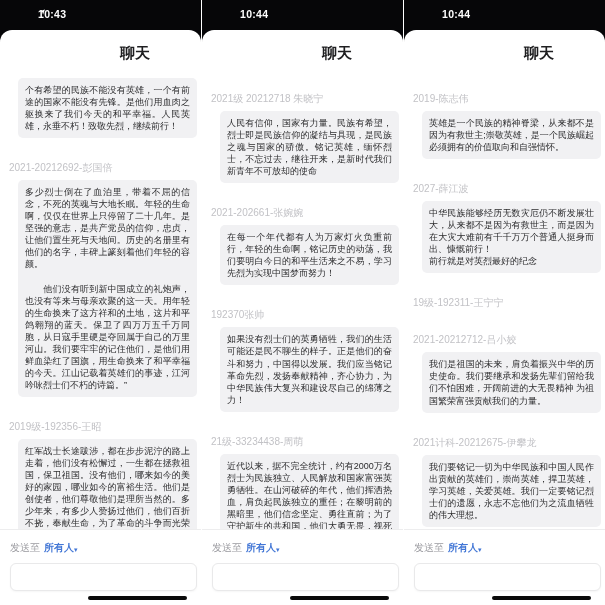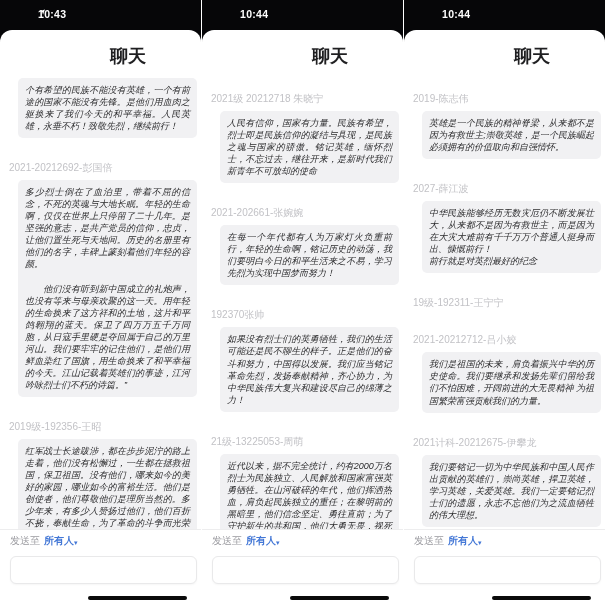--- a/index.html
+++ b/index.html
@@ -10,32 +10,32 @@
   body{
     width:605px; height:605px; background:#ffffff; overflow:hidden;
     font-family:"Liberation Sans","DejaVu Sans",sans-serif;
   }
   .app{display:flex; width:605px; height:605px; background:#ffffff; gap:1px;}
   .panel{position:relative; width:201px; height:605px; background:#ffffff; overflow:hidden; flex:0 0 201px;}
   .statusbar{position:absolute; top:0; left:0; right:0; height:46px; background:var(--statusbar);}
   .time{position:absolute; top:8px; left:38px; color:#ffffff; font-size:10.5px; font-weight:700; letter-spacing:.3px;}
   .loc-arrow{display:inline-block; font-size:7px; transform:rotate(-45deg) translateY(-1px); margin-left:3px; font-weight:400;}
   .sheet{position:absolute; top:30px; left:0; right:0; bottom:0; background:#ffffff; border-radius:12px 12px 0 0;}
-  .chat-title{position:absolute; top:14px; left:76px; width:104px; text-align:center; font-size:18px; font-weight:700; color:#1f1f21;}
+  .chat-title{position:absolute; top:14px; left:83px; width:104px; text-align:center; font-size:15px; font-weight:700; color:#1f1f21;}
   .content{position:absolute; top:36px; left:0; right:0; bottom:76px; overflow:hidden; padding-top:10px;}
   .author{font-size:10px; color:var(--author); margin:23px 4px 5px 9px; white-space:nowrap; overflow:hidden;}
   .content > .author:first-child{margin-top:16px;}
   .content > .bubble:first-child{margin-top:2px;}
   .bubble{
     margin:0 4px 0 18px; background:var(--bubble); border-radius:5px;
     padding:6px 7px; font-size:9px; line-height:1.34; color:var(--ink);
-    text-align:justify; white-space:pre-wrap; word-break:break-all;font-style:italic;
+    text-align:justify; white-space:pre-wrap; word-break:break-all;
   }
   .footer{position:absolute; left:0; right:0; bottom:0; height:76px; background:#ffffff; border-top:1px solid var(--divider);}
-  .send-row{padding:4px 0 0 10px; font-size:10px; display:flex; align-items:center; gap:4px;}
+  .send-row{padding:11px 0 0 10px; font-size:10px; display:flex; align-items:center; gap:4px;}
   .send-label{color:#9b9ba0;}
   .send-target{color:var(--accent); font-weight:600; cursor:pointer; display:flex; align-items:center; gap:0;}
   .caret{font-size:7px; line-height:1; transform:translateY(1px);}
   .msg-input{
     display:block; margin:8px 4px 0 10px; width:calc(100% - 14px); height:28px;
     border:1px solid #e9e9ea; border-radius:6px; background:#ffffff; outline:none;
     box-shadow:0 1px 2px rgba(0,0,0,.04); font-size:10px; padding:0 8px;
   }
   .homebar{position:absolute; bottom:5px; left:88px; width:99px; height:4.5px; background:#0a0a0a; border-radius:3px;}
 </style>
@@ -79,21 +79,21 @@
     </div>
     <div class="sheet">
       <div class="chat-title">聊天</div>
       <div class="content">
           <div class="author">2021级 20212718 朱晓宁</div>
           <div class="bubble">人民有信仰，国家有力量。民族有希望，烈士即是民族信仰的凝结与具现，是民族之魂与国家的骄傲。铭记英雄，缅怀烈士，不忘过去，继往开来，是新时代我们新青年不可放却的使命</div>
           <div class="author">2021-202661-张婉婉</div>
           <div class="bubble">在每一个年代都有人为万家灯火负重前行，年轻的生命啊，铭记历史的动荡，我们要明白今日的和平生活来之不易，学习先烈为实现中国梦而努力！</div>
           <div class="author">192370张帅</div>
           <div class="bubble">如果没有烈士们的英勇牺牲，我们的生活可能还是民不聊生的样子。正是他们的奋斗和努力，中国得以发展。我们应当铭记革命先烈，发扬奉献精神，齐心协力，为中华民族伟大复兴和建设尽自己的绵薄之力！</div>
-          <div class="author">21级-13225053-周萌</div>
+          <div class="author">21级-33234438-周萌</div>
           <div class="bubble">近代以来，据不完全统计，约有2000万名烈士为民族独立、人民解放和国家富强英勇牺牲。在山河破碎的年代，他们挥洒热血，肩负起民族独立的重任；在黎明前的黑暗里，他们信念坚定、勇往直前；为了守护新生的共和国，他们大勇无畏，视死如归；一个有希望的民族不能没有英雄，一个有前途的国家不能没有先锋。是他们用血肉之躯换来了我们今天的和平幸福。人民英雄，永垂不朽！致敬先烈，继续前行！</div>
         </div>
       <div class="footer">
         <div class="send-row">
           <span class="send-label">发送至</span>
           <span class="send-target">
             <span>所有人</span>
             <span class="caret">▾</span>
           </span>
         </div>

